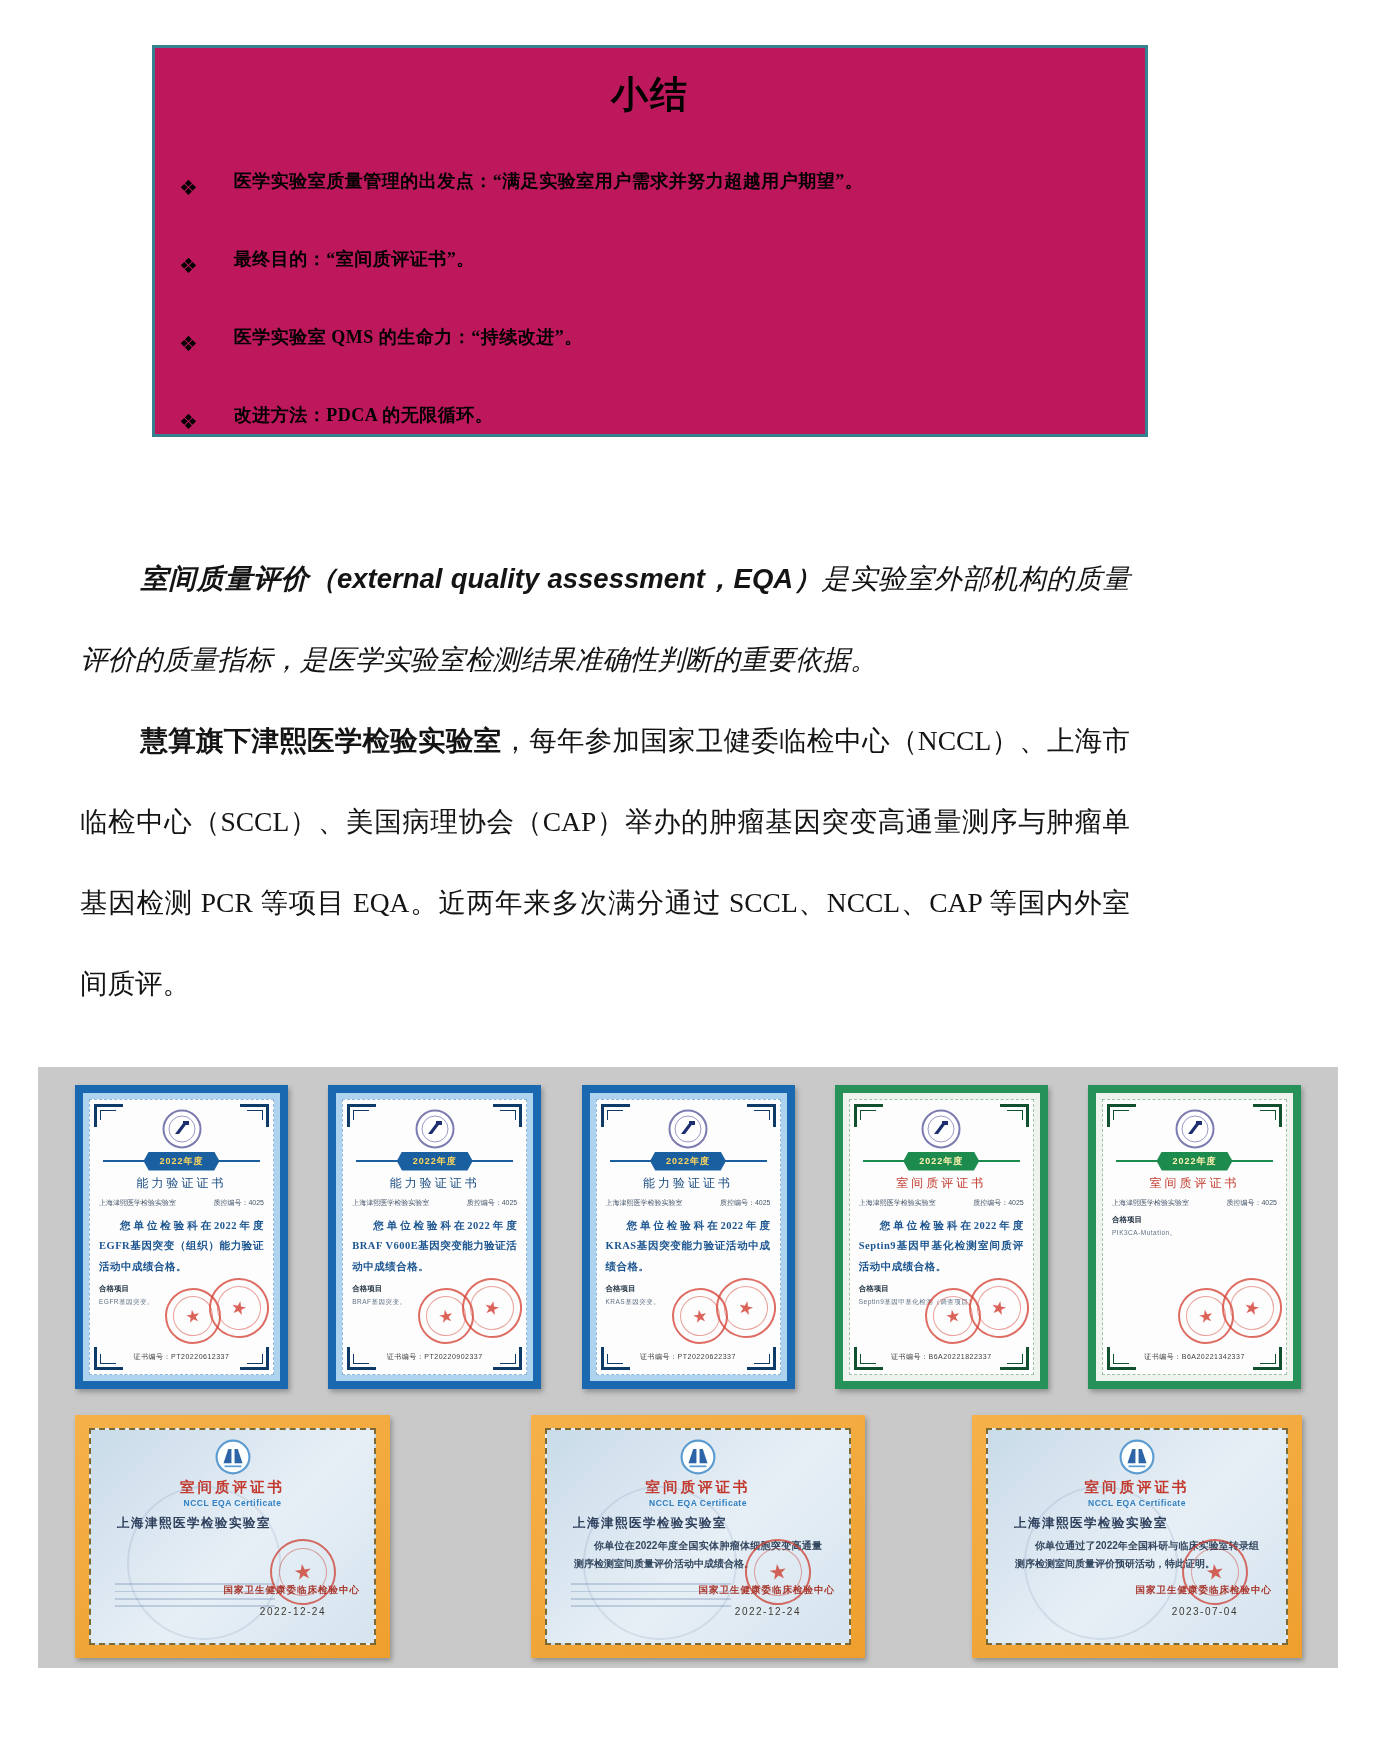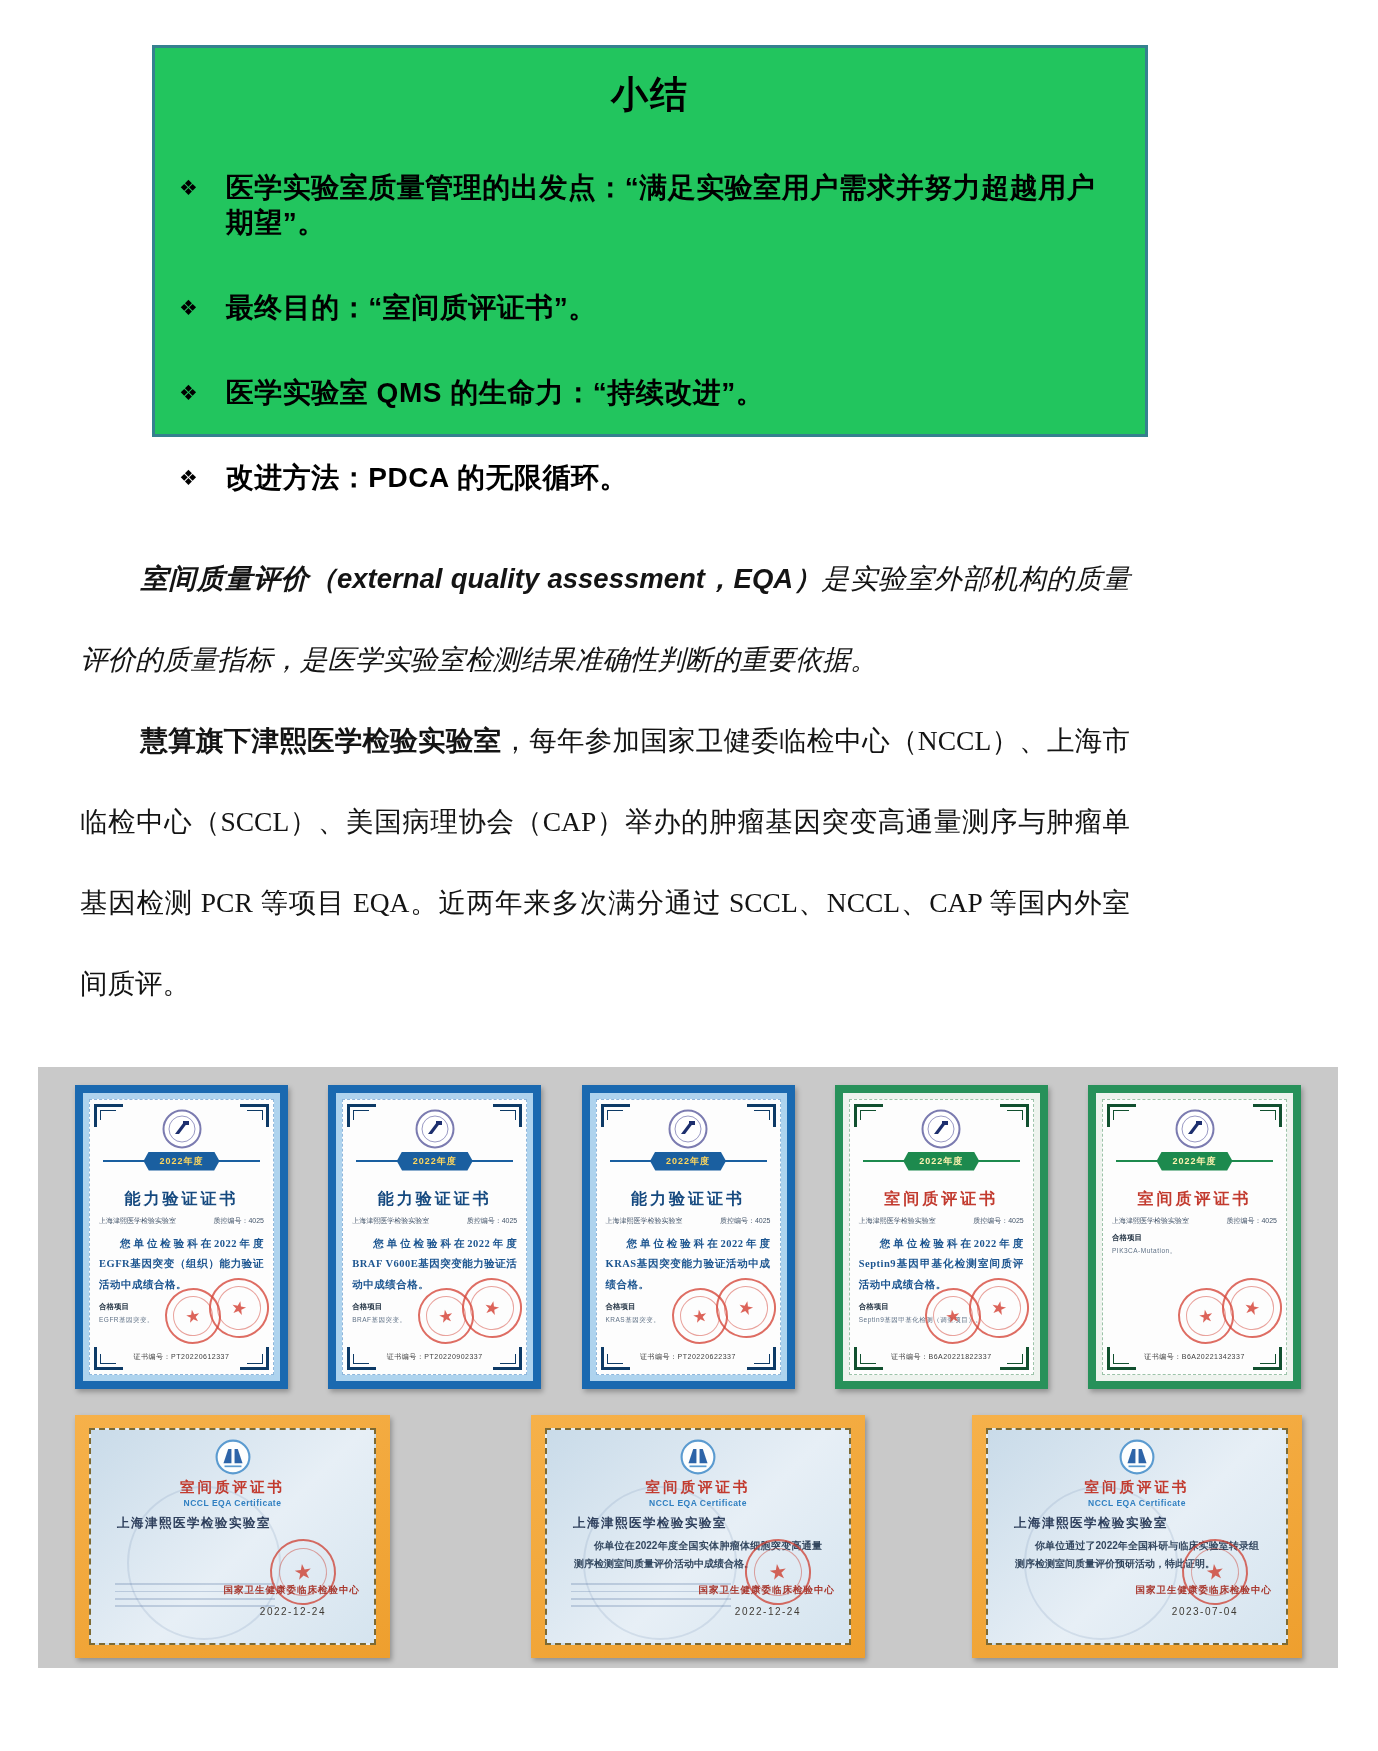--- a/index.html
+++ b/index.html
@@ -1,27 +1,27 @@
 <!DOCTYPE html>
 <html><head>
 <meta charset="utf-8">
 <style>
   html,body{margin:0;padding:0;background:#ffffff;}
   .page{position:relative;width:1378px;height:1751px;background:#ffffff;
         font-family:"Liberation Sans",sans-serif;overflow:hidden;color:#111;}
 
   
   .sum-box{position:absolute;left:152px;top:45px;width:996px;height:392px;
-           background:#22c55e;border:3px solid #35818f;box-sizing:border-box;}
+           background:#be185d;border:3px solid #35818f;box-sizing:border-box;}
   .sum-title{margin-top:22px;text-align:center;font-size:37px;font-weight:700;
              letter-spacing:2px;color:#000;}
   .sum-item{display:flex;align-items:flex-start;margin:50px 28px 0 24px;}
   .sum-bullet{font-size:21px;line-height:1;margin-top:7px;color:#000;flex:0 0 auto;}
-  .sum-text{margin-left:28px;font-size:28px;font-weight:700;color:#000;
-            letter-spacing:.5px;line-height:1.25;}
+  .sum-text{margin-left:36px;font-size:18px;font-weight:700;color:#000;
+            letter-spacing:.5px;line-height:1.25;font-family:Liberation Serif, serif;}
 
   
   .para{position:absolute;left:80px;width:1050px;font-size:27.5px;line-height:81px;
         text-align:justify;text-indent:2.2em;color:#141414;
         font-family:"Liberation Serif",serif;}
   .para .b{font-weight:700;font-family:"Liberation Sans",sans-serif;}
   .para.p1{top:538px;font-style:italic;}
   .para.p2{top:700px;}
 
   
@@ -51,21 +51,21 @@
   .cs-logo{width:40px;height:40px;margin-top:3px;}
   .cs-ribbon{position:relative;width:100%;height:16px;margin-top:4px;
              display:flex;align-items:center;justify-content:center;}
   .cs-ribbon::before{content:"";position:absolute;left:4px;right:4px;top:7px;height:2px;
              background:#1a5fa0;}
   .cert-s.green .cs-ribbon::before{background:#1d8a4e;}
   .cs-banner{position:relative;background:#1a5fa0;color:#ffd75e;font-size:9px;
              font-weight:700;padding:3px 16px;letter-spacing:1px;
              clip-path:polygon(0 50%,7% 0,93% 0,100% 50%,93% 100%,7% 100%);}
   .cert-s.green .cs-banner{background:#1d8a4e;color:#fff3b0;}
-  .cs-title{margin-top:20px;font-size:16px;font-weight:700;color:#15497f;
+  .cs-title{margin-top:6px;font-size:12px;font-weight:400;color:#15497f;
             letter-spacing:3px;font-family:"Liberation Serif",serif;}
   .cert-s.green .cs-title{color:#c23a2e;}
   .cs-info{width:100%;display:flex;justify-content:space-between;margin-top:6px;
            font-size:7px;color:#45566b;}
   .cs-body{width:100%;margin-top:8px;font-size:10.5px;line-height:1.95;font-weight:700;
            color:#1c5590;text-align:justify;text-indent:2em;letter-spacing:.5px;
            font-family:"Liberation Serif",serif;}
   .cs-pass{width:100%;margin-top:7px;font-size:7.5px;font-weight:700;color:#2a3a4a;}
   .cs-item{width:100%;margin-top:4px;font-size:6.5px;color:#5f7186;letter-spacing:.5px;}
   .cs-seal{position:absolute;border:2px solid rgba(214,72,60,.8);border-radius:50%;

